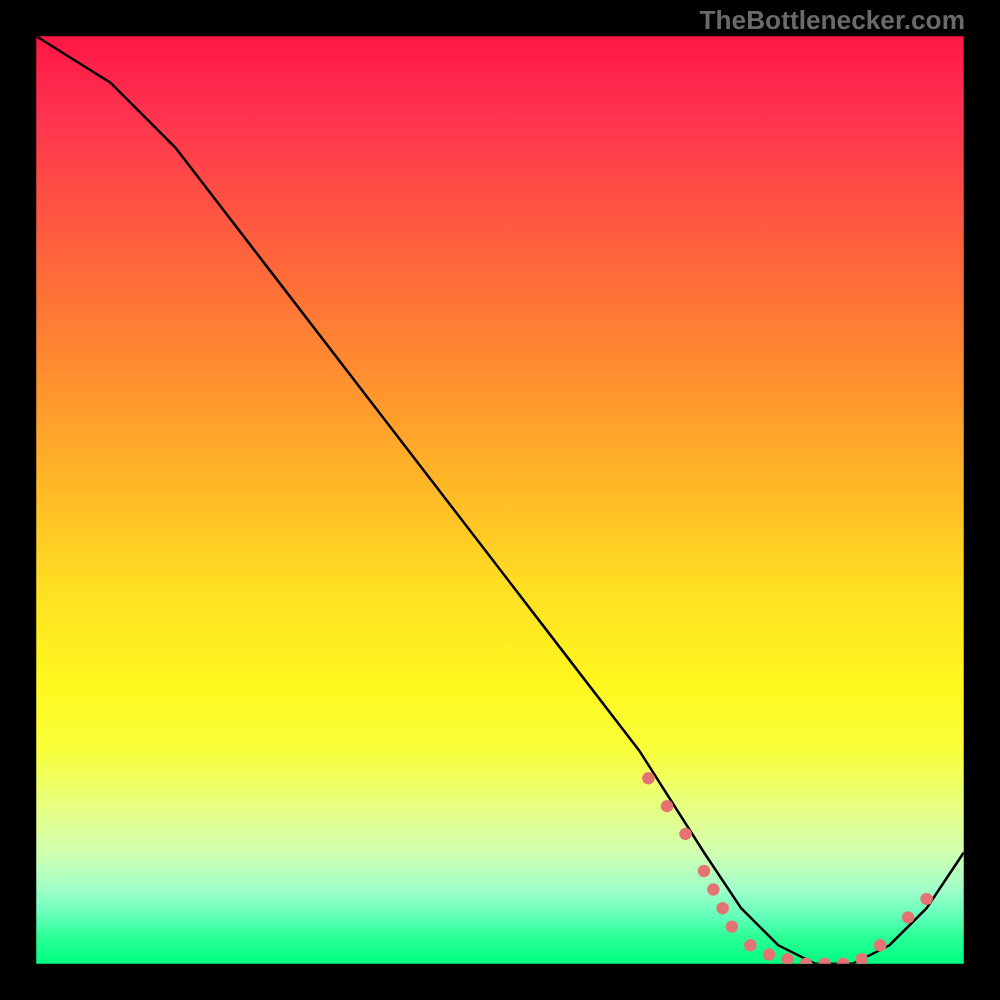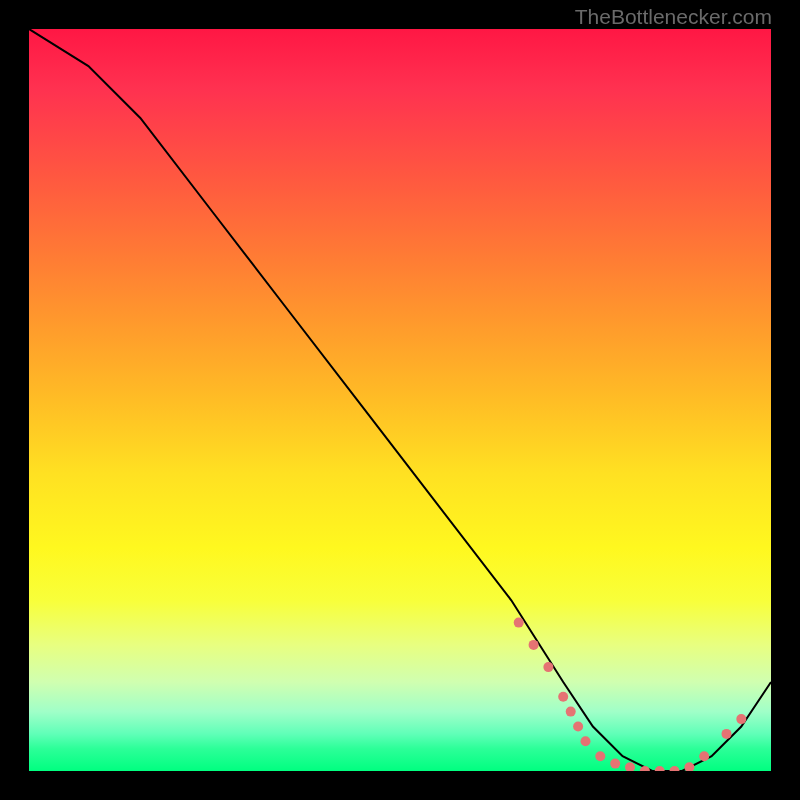--- a/index.html
+++ b/index.html
@@ -13,21 +13,21 @@
       background: #000;
       position: relative;
       font-family: Arial, sans-serif;
     }
     .watermark {
       position: absolute;
       top: 5px;
       right: 28px;
       color: #6a6a6a;
       font-size: 21px;
-      font-weight: normal;
+      font-weight: bold;
       z-index: 10;
     }
     .chart-area {
       position: absolute;
       top: 29px;
       left: 29px;
       width: 742px;
       height: 742px;
       background: linear-gradient(to bottom,
         #ff1744 0%,

